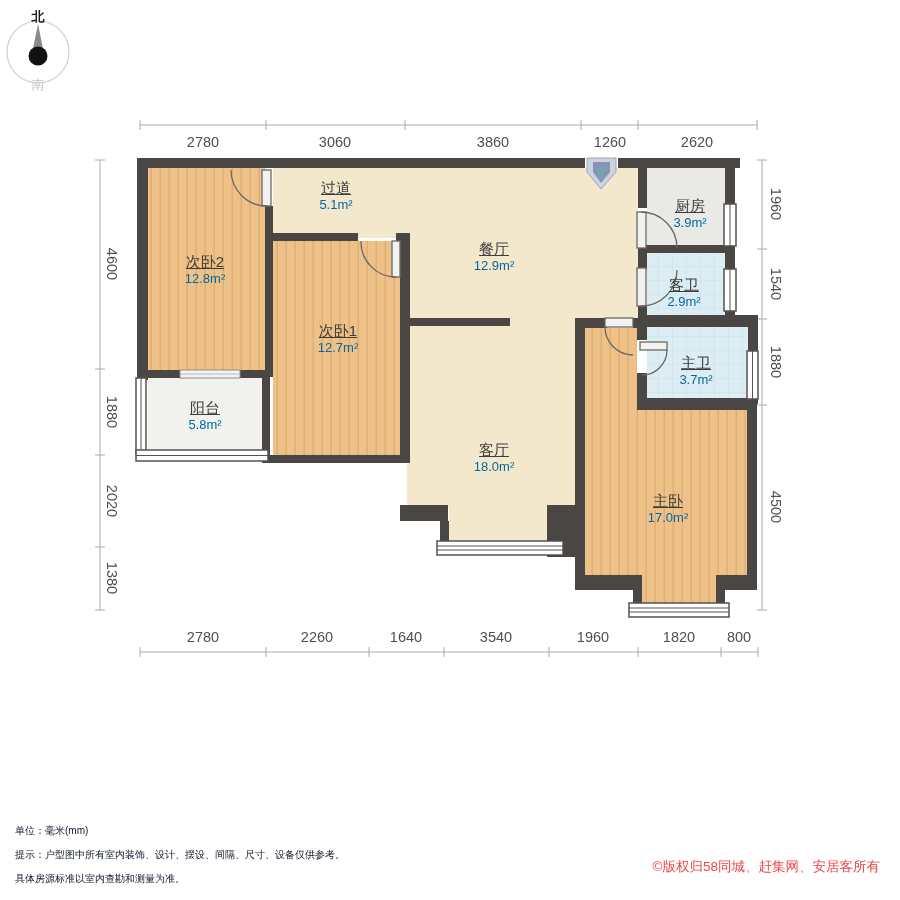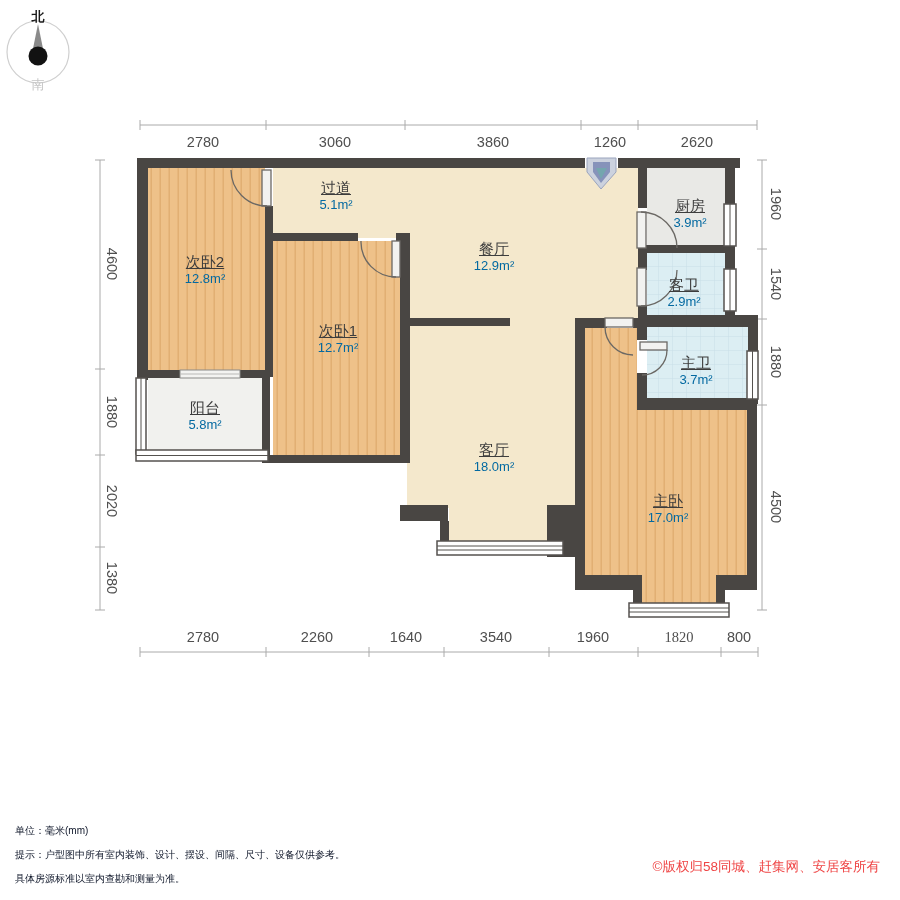--- a/index.html
+++ b/index.html
@@ -224,21 +224,21 @@
   <div class="dim" style="left:303px;top:134px;">3060</div>
   <div class="dim" style="left:461px;top:134px;">3860</div>
   <div class="dim" style="left:578px;top:134px;">1260</div>
   <div class="dim" style="left:665px;top:134px;">2620</div>
 
   <div class="dim" style="left:171px;top:629px;">2780</div>
   <div class="dim" style="left:285px;top:629px;">2260</div>
   <div class="dim" style="left:374px;top:629px;">1640</div>
   <div class="dim" style="left:464px;top:629px;">3540</div>
   <div class="dim" style="left:561px;top:629px;">1960</div>
-  <div class="dim" style="left:647px;top:629px;font-family:Liberation Serif, serif;">1820</div>
+  <div class="dim" style="left:647px;top:629px;">1820</div>
   <div class="dim" style="left:707px;top:629px;">800</div>
 
   <div class="dim vert" style="left:80px;top:256px;">4600</div>
   <div class="dim vert" style="left:80px;top:404px;">1880</div>
   <div class="dim vert" style="left:80px;top:493px;">2020</div>
   <div class="dim vert" style="left:80px;top:570px;">1380</div>
 
   <div class="dim vert" style="left:744px;top:196px;">1960</div>
   <div class="dim vert" style="left:744px;top:276px;">1540</div>
   <div class="dim vert" style="left:744px;top:354px;">1880</div>

